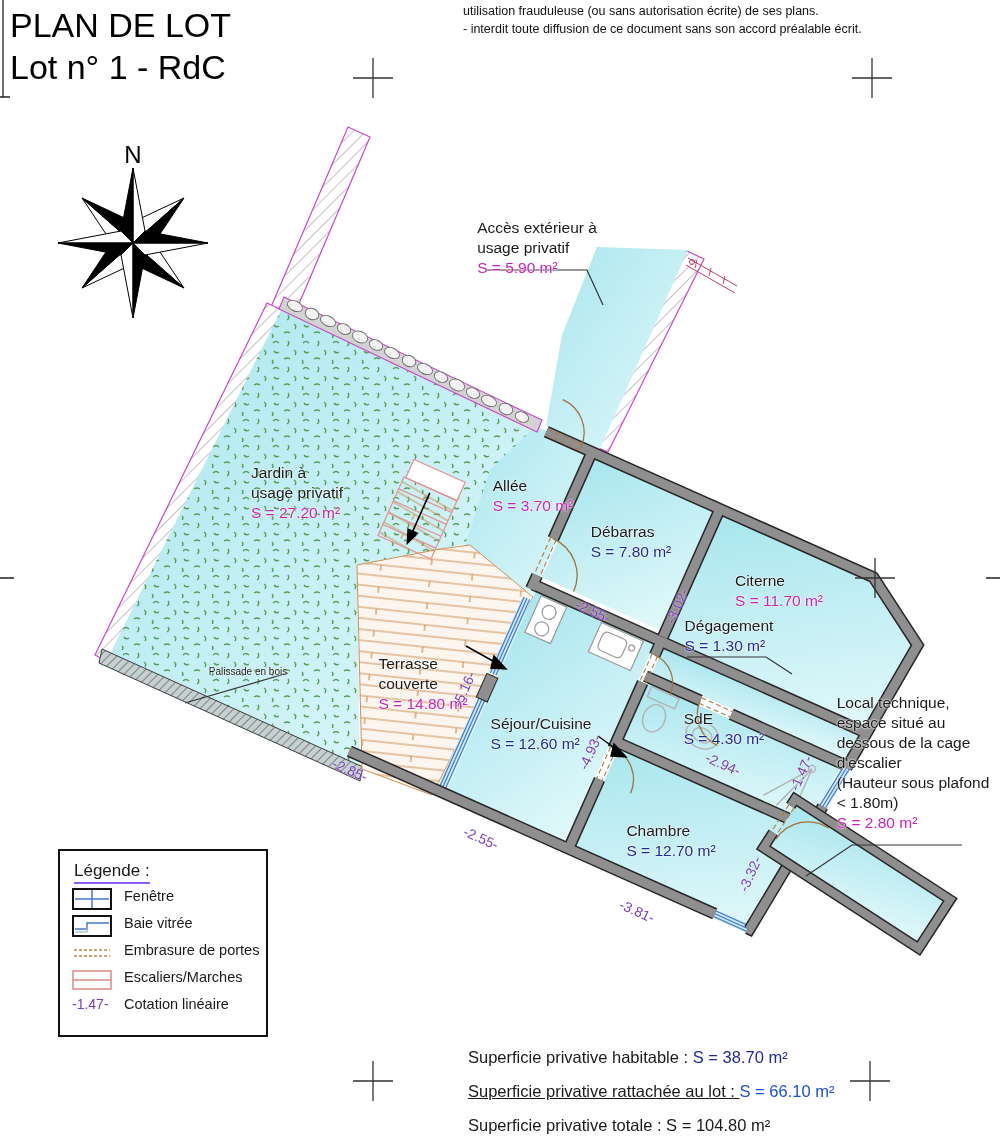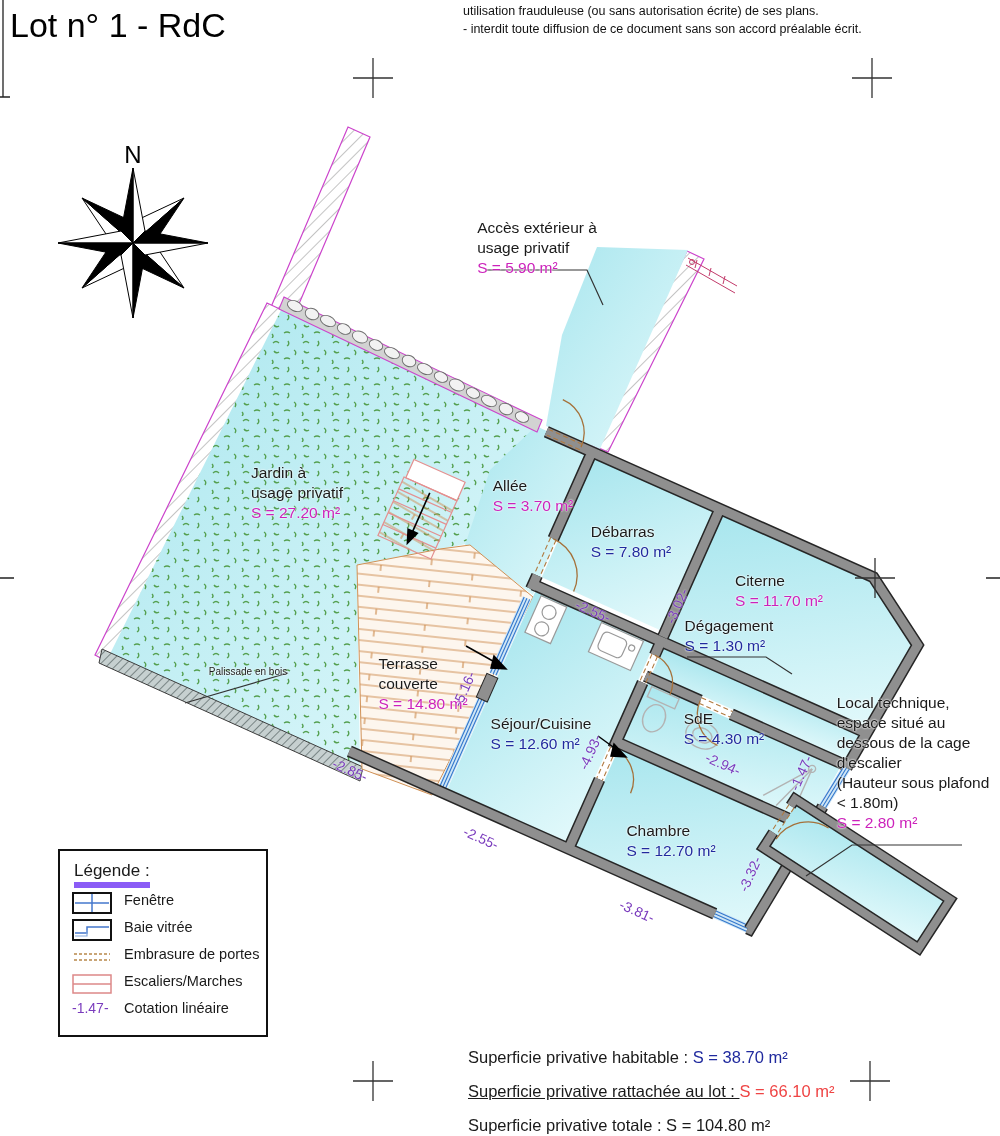--- a/index.html
+++ b/index.html
@@ -11,21 +11,21 @@
   .room{position:absolute;transform:translateX(-50%);text-align:left;font-size:15.5px;
         line-height:20px;white-space:nowrap;
         text-shadow:0 0 2px rgba(255,255,255,.95),0 0 2px rgba(255,255,255,.95);}
   .room .n{color:#1a1a1a;}
   .room .m{color:#cc22bb;}
   .room .b{color:#202a9e;}
   .dim{position:absolute;font-size:14px;color:#7a3bbd;white-space:nowrap;
        text-shadow:0 0 2px rgba(255,255,255,.9);}
   #legend-box{left:58px;top:849px;width:206px;height:184px;border:2px solid #111;background:#fff;}
   #legend-title{margin:10px 0 4px 14px;font-size:17px;display:inline-block;
-                border-bottom:6px solid #8b5cf6;padding-bottom:1px;}
+                border-bottom:2px solid #8b5cf6;padding-bottom:1px;}
   .lg-row{display:flex;align-items:flex-start;height:27px;margin-left:12px;}
   .lg-sw{width:44px;display:flex;justify-content:flex-start;align-items:center;}
   .lg-lab{font-size:14.5px;margin-left:8px;}
   .lg-cot{font-size:14px;color:#7a3bbd;}
   #summary{left:468px;top:1040px;font-size:16.5px;line-height:34px;white-space:nowrap;}
   .sum-u{text-decoration:underline;}
 </style>
 </head>
 <body>
 
@@ -255,20 +255,21 @@
         <polygon points="133,168 133,243 121,231"></polygon>
         <polygon points="208,243 133,243 145,231"></polygon>
         <polygon points="133,318 133,243 145,255"></polygon>
         <polygon points="58,243 133,243 121,255"></polygon>
       </g>
     </g>
     <text x="133" y="163" text-anchor="middle" font-family="Liberation Sans, sans-serif" font-size="24" fill="#000">N</text>
   </svg>
 
   <div id="title-block" class="abs">
+    <div>PLAN DE LOT</div>
     <div>Lot n° 1 - RdC</div>
   </div>
 
   <div id="disclaimer" class="abs">
     <div>utilisation frauduleuse (ou sans autorisation écrite) de ses plans.</div>
     <div>- interdit toute diffusion de ce document sans son accord préalable écrit.</div>
   </div>
 
   <div id="labels-layer">
       <div class="room" style="left: 537px; top: 218px;">
@@ -381,16 +382,16 @@
       <span class="lg-lab">Escaliers/Marches</span>
     </div>
     <div class="lg-row">
       <span class="lg-sw lg-cot">-1.47-</span>
       <span class="lg-lab">Cotation linéaire</span>
     </div>
   </div>
 
   <div id="summary" class="abs">
       <div><span>Superficie privative habitable : </span><span style="color: rgb(32, 42, 158); text-align: center;">S = 38.70 m²</span></div>
-      <div><span class="sum-u">Superficie privative rattachée au lot : </span><span style="color: #ef4444;">S = 66.10 m²</span></div>
+      <div><span class="sum-u">Superficie privative rattachée au lot : </span><span style="color: #1d4ed8;">S = 66.10 m²</span></div>
       <div><span>Superficie privative totale : </span><span style="color: rgb(26, 26, 26);">S = 104.80 m²</span></div>
     </div>
 </div>
 
 </body></html>

